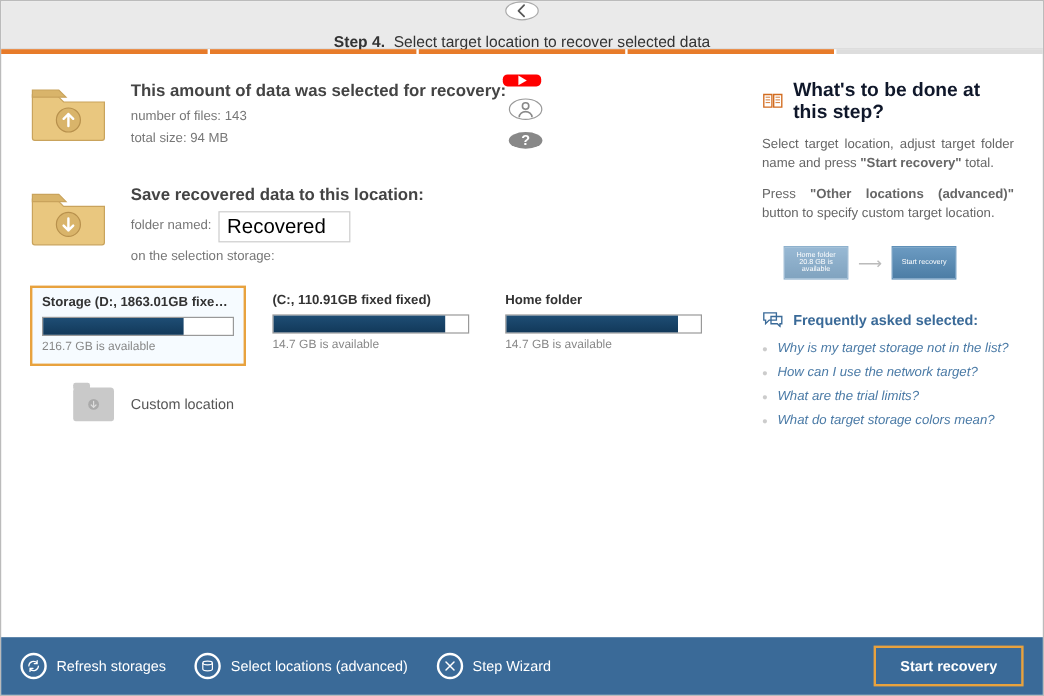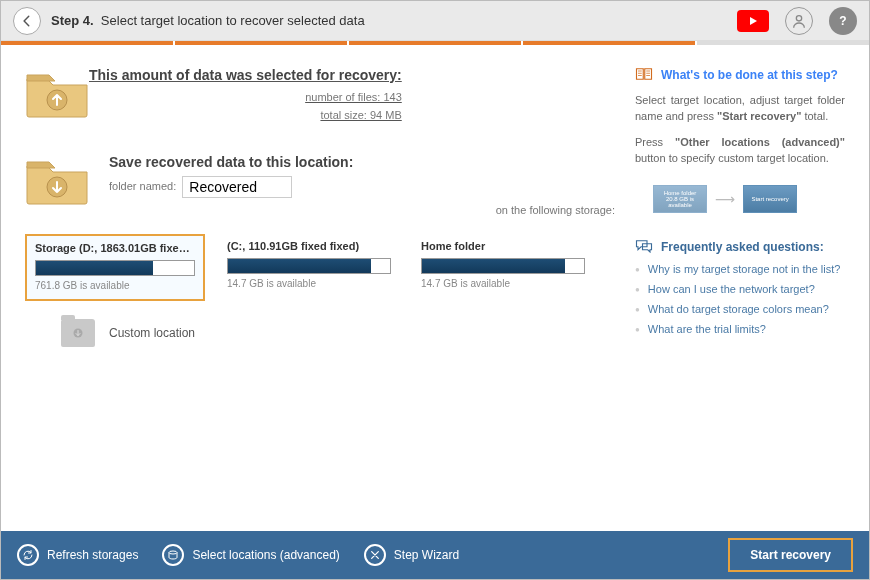--- a/index.html
+++ b/index.html
@@ -1,20 +1,20 @@
 <!DOCTYPE html>
 <html><head>
 <meta charset="utf-8">
 <style>
   * { box-sizing: border-box; margin: 0; padding: 0; }
   body { font-family: Arial, Helvetica, sans-serif; font-size: 12px; color: #555; width: 870px; height: 580px; overflow: hidden; background: #fff; }
   .wrap { border: 1px solid #bbb; width: 870px; height: 580px; display: flex; flex-direction: column; }
 
   
-  .hdr { background: #eaeaea; height: 40px; display: flex; align-items: center; padding: 0 12px; border-bottom: 1px solid #ddd; gap: 10px; }
+  .hdr { background: #eaeaea; height: 40px; display: flex; align-items: center; padding: 0 12px; border-bottom: 1px solid #ddd; gap: 10px; flex-direction: column; }
   .back-btn { width: 28px; height: 28px; border: 1px solid #aaa; border-radius: 50%; background: #fff; display: flex; align-items: center; justify-content: center; cursor: pointer; }
   .step-title { font-size: 13px; color: #333; }
   .step-title b { font-weight: bold; }
   .hdr-spacer { flex: 1; }
   .hdr-icon { width: 28px; height: 28px; border-radius: 50%; display: flex; align-items: center; justify-content: center; margin-left: 6px; cursor: pointer; }
   .help-icon { background: #888; color: #fff; font-weight: bold; }
   .user-icon { border: 1px solid #999; }
   .yt-icon { width: 32px; height: 22px; background: #ff0000; border-radius: 4px; display: flex; align-items: center; justify-content: center; }
 
   
@@ -22,55 +22,55 @@
   .progress .seg { flex: 1; background: #e77b2a; margin-right: 2px; }
   .progress .seg:last-child { margin-right: 0; }
   .progress .empty { background: #ddd; }
 
   
   .body { flex: 1; display: flex; padding: 22px 24px 10px 24px; gap: 20px; overflow: hidden; }
   .main { flex: 1; }
   .side { width: 210px; font-size: 11px; color: #666; }
 
   
-  .section1 { display: flex; margin-bottom: 30px; text-decoration: underline; }
+  .section1 { display: flex; gap: 20px; margin-bottom: 30px; }
   .section2 { display: flex; gap: 20px; }
   .folder-icon { width: 64px; height: 52px; flex-shrink: 0; }
   .sect-title { font-size: 14px; font-weight: bold; color: #444; margin-bottom: 6px; }
-  .meta { color: #777; font-size: 11px; line-height: 1.6; text-align: right; }
+  .meta { color: #777; font-size: 11px; line-height: 1.6; }
   .folder-name-row { margin: 4px 0 4px 0; display: flex; align-items: center; gap: 6px; }
-  .folder-name-row input { border: 1px solid #ccc; padding: 2px 6px; font-size: 14px; width: 110px; }
+  .folder-name-row input { border: 1px solid #ccc; padding: 2px 6px; font-size: 17px; width: 110px; }
 
   
   .storages { display: flex; gap: 14px; margin-top: 14px; margin-left: 0; }
   .storage-card { width: 180px; padding: 6px 8px 8px 8px; cursor: pointer; }
   .storage-card.selected { border: 2px solid #e8a23e; background: #f6fbff; }
   .storage-title { font-size: 11px; font-weight: bold; color: #333; white-space: nowrap; overflow: hidden; text-overflow: ellipsis; margin-bottom: 6px; }
   .bar { height: 16px; border: 1px solid #999; background: #fff; position: relative; margin-bottom: 4px; }
   .bar-fill { height: 100%; background: linear-gradient(#1e4d74, #12395a); }
   .avail { font-size: 10px; color: #888; }
 
   .custom-row { display: flex; align-items: center; gap: 14px; margin-top: 18px; margin-left: 20px; cursor: pointer; padding-left: 16px; }
   .custom-folder { width: 34px; height: 28px; background: #c9c9c9; border-radius: 3px 3px 2px 2px; position: relative; display:flex; align-items:center; justify-content:center; }
   .custom-folder::before { content:""; position:absolute; top:-4px; left:0; width:14px; height:5px; background:#c9c9c9; border-radius:2px 2px 0 0;}
 
   
   .side-head { display: flex; align-items: center; gap: 8px; margin-bottom: 10px; }
-  .side-head-title { color: #3b82f6; font-weight: bold; font-size: 12px; }
+  .side-head-title { color: #0f172a; font-weight: bold; font-size: 16px; }
   .side p { margin-bottom: 10px; line-height: 1.45; text-align: justify; }
   .side b { font-weight: bold; }
   .thumb-row { display: flex; align-items: center; gap: 8px; margin: 18px 0 26px 18px; }
   .thumb { width: 54px; height: 28px; border: 1px solid #5f90b8; background: linear-gradient(#6c9bc2,#4c7da5); font-size: 6px; color:#fff; display:flex; flex-direction:column; align-items:center; justify-content:center; text-align:center; }
   .thumb.light { opacity: 0.7; }
   .arrow-mini { color: #bbb; font-size: 14px; }
 
   .faq-head { display: flex; align-items: center; gap: 8px; margin-bottom: 8px; }
   .faq-title { color: #3a6a98; font-weight: bold; font-size: 12px; }
   .faq-list { list-style: none; }
-  .faq-list li { display: flex; gap: 8px; margin-bottom: 6px; color: #4a7aa6; font-size: 11px; cursor: pointer; }
+  .faq-list li { display: flex; gap: 8px; margin-bottom: 6px; color: #4a7aa6; font-size: 11px; cursor: pointer; font-style: italic; }
   .faq-list li::before { content: "●"; color: #ccc; font-size: 8px; line-height: 14px; }
 
   
   .footer { height: 48px; background: #3a6a98; display: flex; align-items: center; padding: 0 16px; color: #fff; font-size: 12px; }
   .fbtn { display: flex; align-items: center; gap: 8px; margin-right: 24px; cursor: pointer; }
   .ficon { width: 22px; height: 22px; border: 2px solid #fff; border-radius: 50%; display:flex; align-items:center; justify-content:center; }
   .footer-spacer { flex: 1; }
   .start-btn { border: 2px solid #e8a23e; padding: 8px 20px; font-weight: bold; cursor: pointer; background: #3a6a98; }
 </style>
 </head>
@@ -137,31 +137,31 @@
             <circle cx="32" cy="33" r="10" fill="#d9b46a" stroke="#b8914d"></circle>
             <path d="M32 28v10M28 34l4 4 4-4" stroke="#fff" stroke-width="2" fill="none" stroke-linecap="round" stroke-linejoin="round"></path>
           </svg>
         </div>
         <div style="flex:1">
           <div class="sect-title">Save recovered data to this location:</div>
           <div class="folder-name-row">
             <span class="meta">folder named:</span>
             <input type="text" value="Recovered" style="">
           </div>
-          <div class="meta">on the following storage:</div>
+          <div class="meta">on the selection storage:</div>
         </div>
       </div>
 
       <div class="storages">
         <div class="storage-card selected">
           <div class="storage-title">Storage (D:, 1863.01GB fixed drive)</div>
           <div class="bar">
               <div class="bar-fill" style="width:74%"></div>
             </div>
-          <div class="avail">761.8 GB is available</div>
+          <div class="avail">216.7 GB is available</div>
         </div>
         <div class="storage-card">
           <div class="storage-title">(C:, 110.91GB fixed fixed)</div>
           <div class="bar">
               <div class="bar-fill" style="width:88%"></div>
             </div>
           <div class="avail">14.7 GB is available</div>
         </div>
         <div class="storage-card">
           <div class="storage-title">Home folder</div>
@@ -206,27 +206,27 @@
         <div class="thumb">Start recovery</div>
       </div>
 
       <div class="faq-head">
         <span>
           <svg width="18" height="14" viewBox="0 0 24 18">
               <path d="M2 2h14v8H8l-4 4V10H2z" fill="none" stroke="#3a6a98" stroke-width="1.5"></path>
               <path d="M10 6h12v8h-2v3l-3-3h-7z" fill="none" stroke="#3a6a98" stroke-width="1.5"></path>
             </svg>
         </span>
-        <span class="faq-title">Frequently asked questions:</span>
+        <span class="faq-title">Frequently asked selected:</span>
       </div>
       <ul class="faq-list">
         <li>Why is my target storage not in the list?</li>
         <li>How can I use the network target?</li>
+        <li>What are the trial limits?</li>
         <li>What do target storage colors mean?</li>
-        <li>What are the trial limits?</li>
       </ul>
     </div>
   </div>
 
   <div class="footer">
     <div class="fbtn">
       <div class="ficon">
         <svg width="12" height="12" viewBox="0 0 24 24">
             <path d="M4 12a8 8 0 0 1 14-5M20 12a8 8 0 0 1-14 5M18 3v5h-5M6 21v-5h5" stroke="#fff" stroke-width="2" fill="none" stroke-linecap="round"></path>
           </svg>

